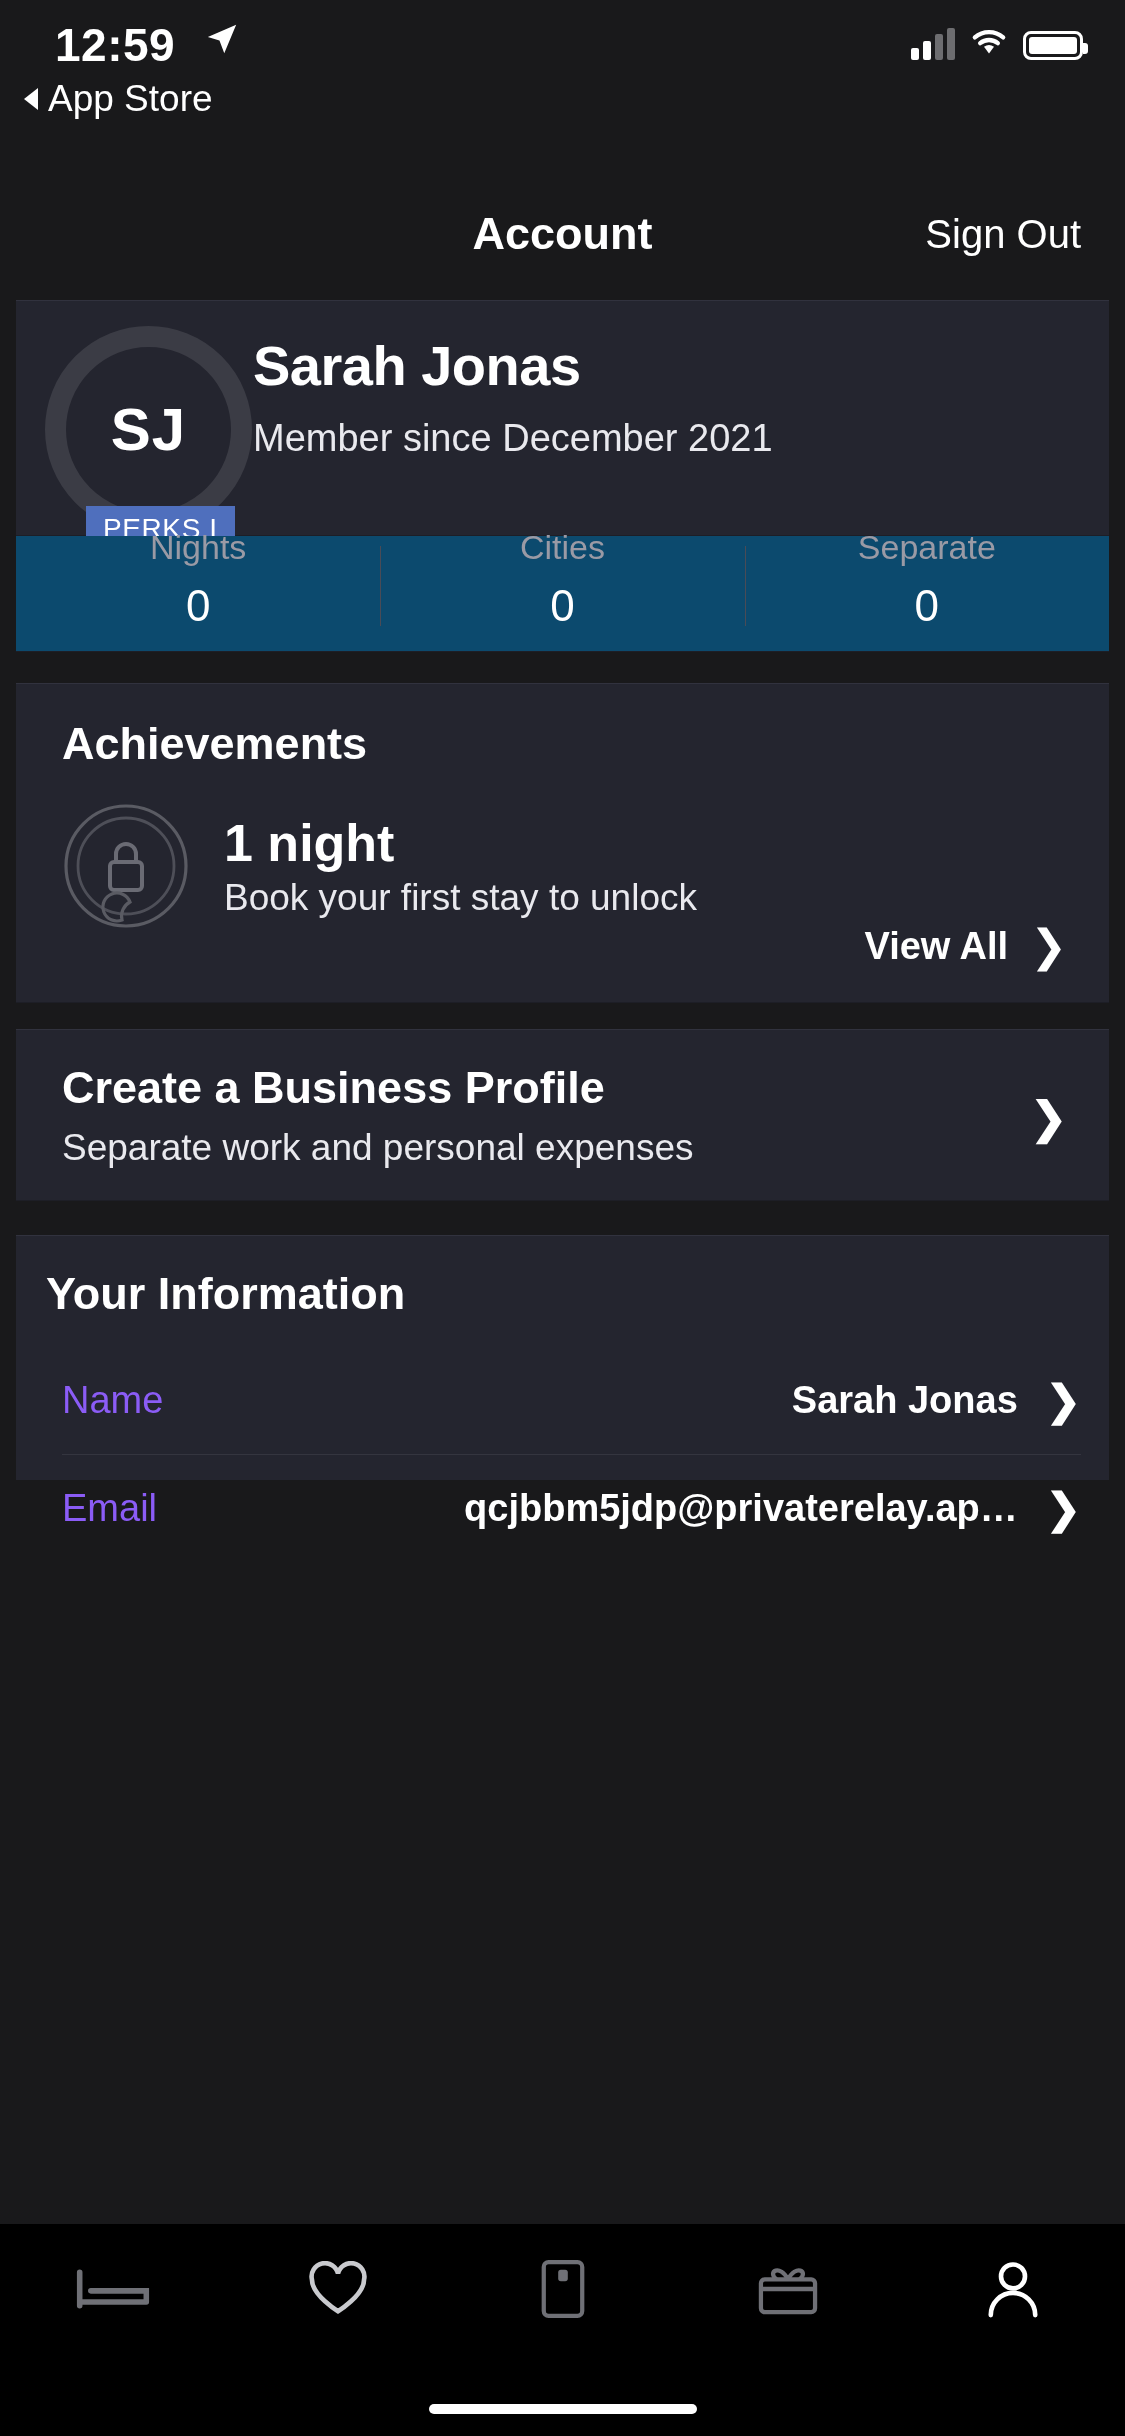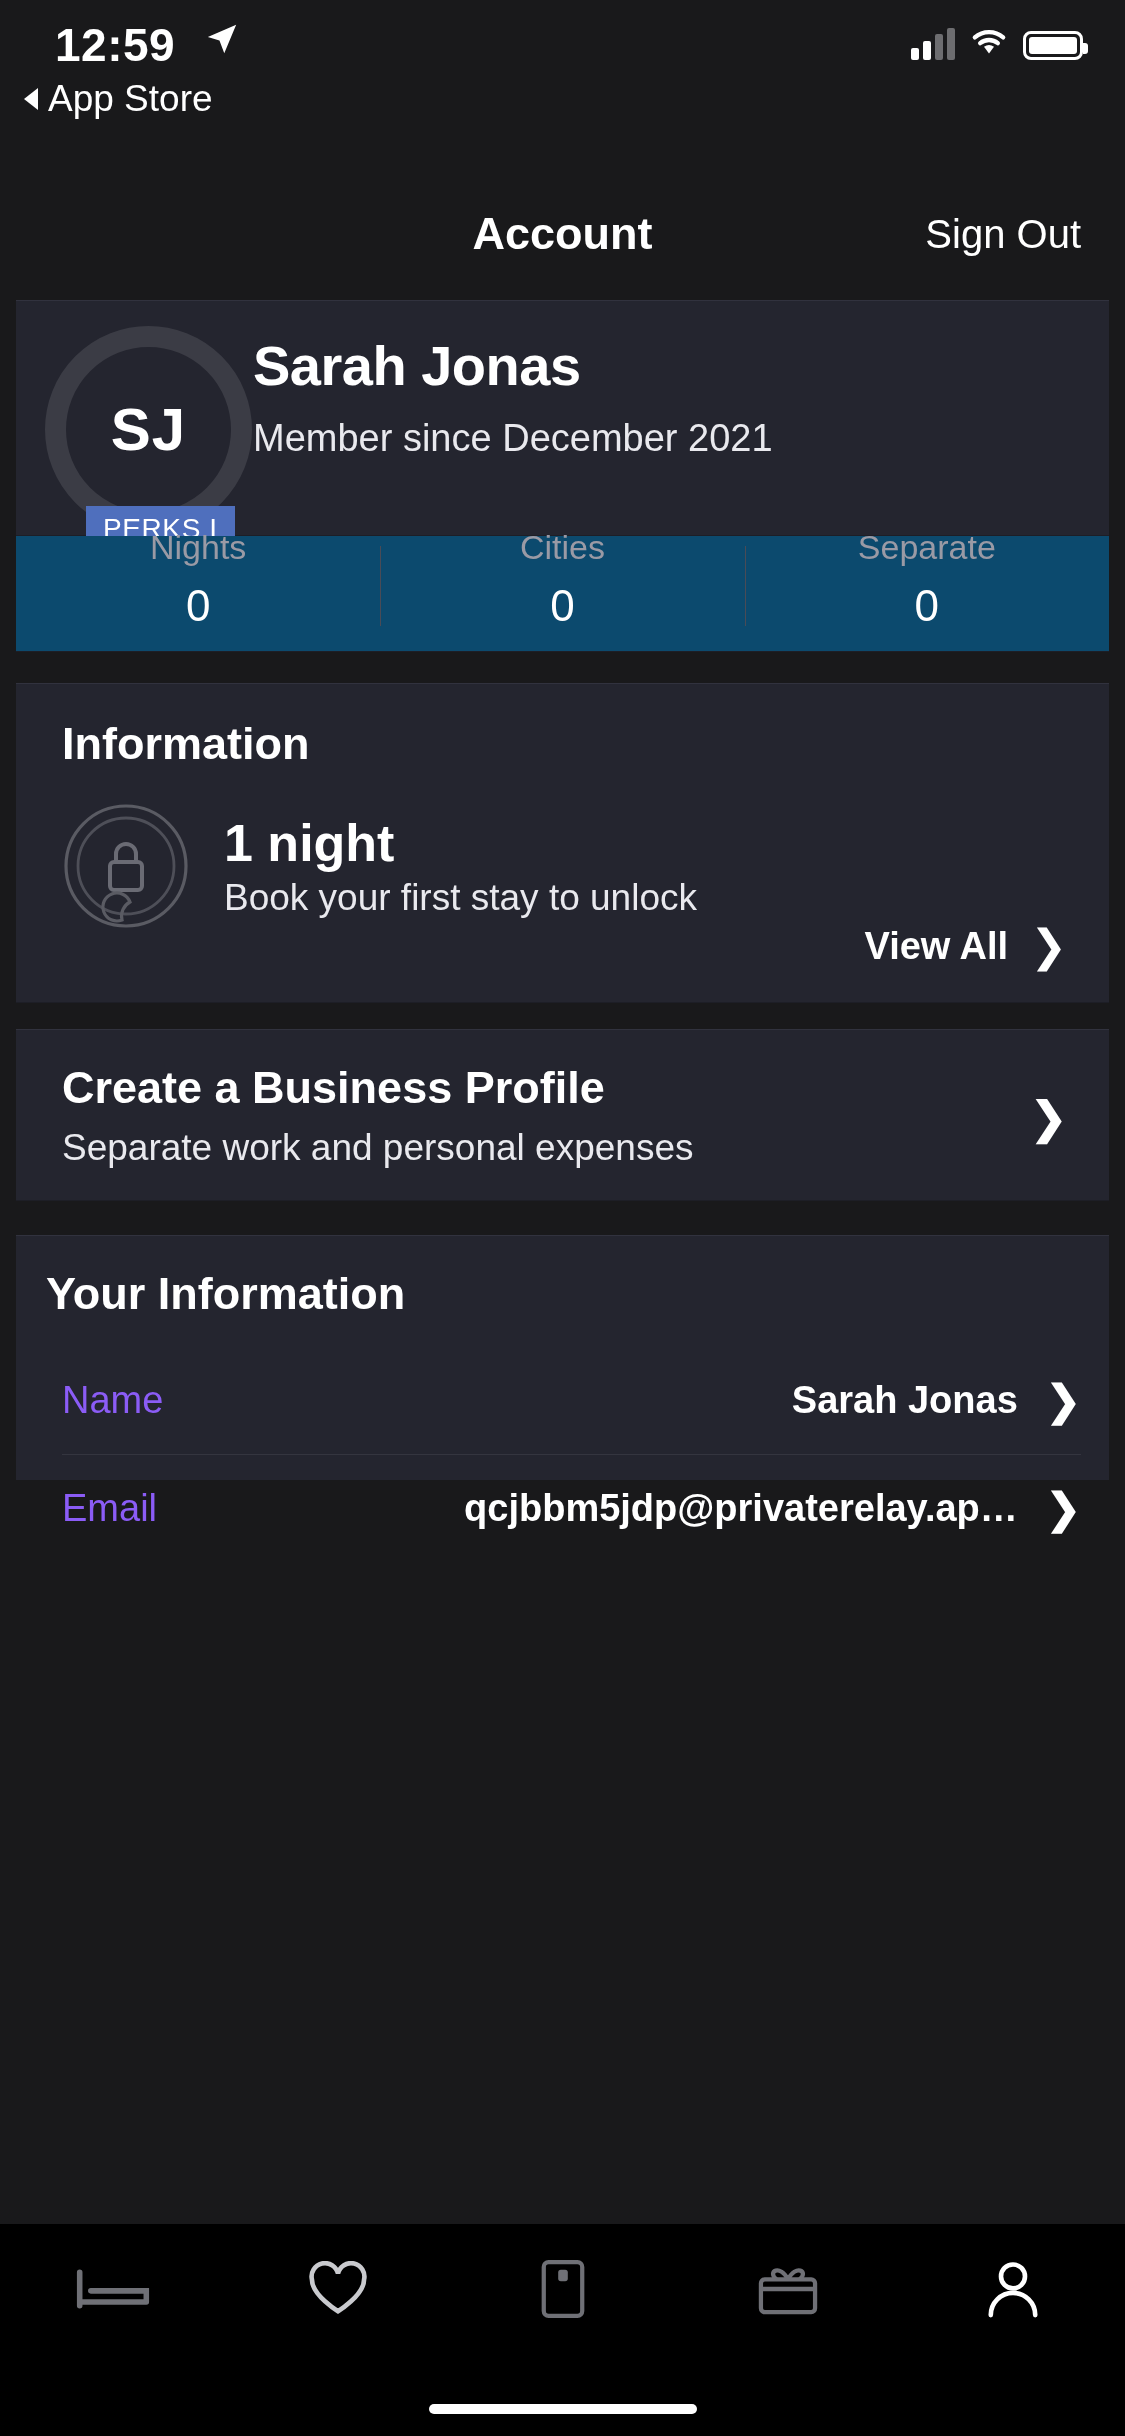--- a/index.html
+++ b/index.html
@@ -249,21 +249,21 @@
       <div class="stat-label">Cities</div>
       <div class="stat-value">0</div>
     </div>
     <div class="stat">
       <div class="stat-label">Separate</div>
       <div class="stat-value">0</div>
     </div>
   </div>
 
   <div class="card" id="achievements-card">
-    <div class="ach-title">Information</div>
+    <div class="ach-title">Achievements</div>
     <div class="ach-badge">
       <svg width="128" height="128" viewBox="0 0 64 64">
         <circle cx="32" cy="32" r="30" fill="none" stroke="#5a5b63" stroke-width="1.6"></circle>
         <circle cx="32" cy="32" r="24" fill="none" stroke="#4e4f58" stroke-width="1.4"></circle>
         <rect x="24" y="30" width="16" height="14" rx="2" fill="none" stroke="#6a6b74" stroke-width="2"></rect>
         <path d="M27 30v-4a5 5 0 0 1 10 0v4" fill="none" stroke="#6a6b74" stroke-width="2"></path>
         <path d="M34 50a7 7 0 1 0 -4 9 8 8 0 0 1 4-9z" fill="none" stroke="#5a5b63" stroke-width="1.6"></path>
       </svg>
     </div>
     <div class="ach-row-title">1 night</div>

